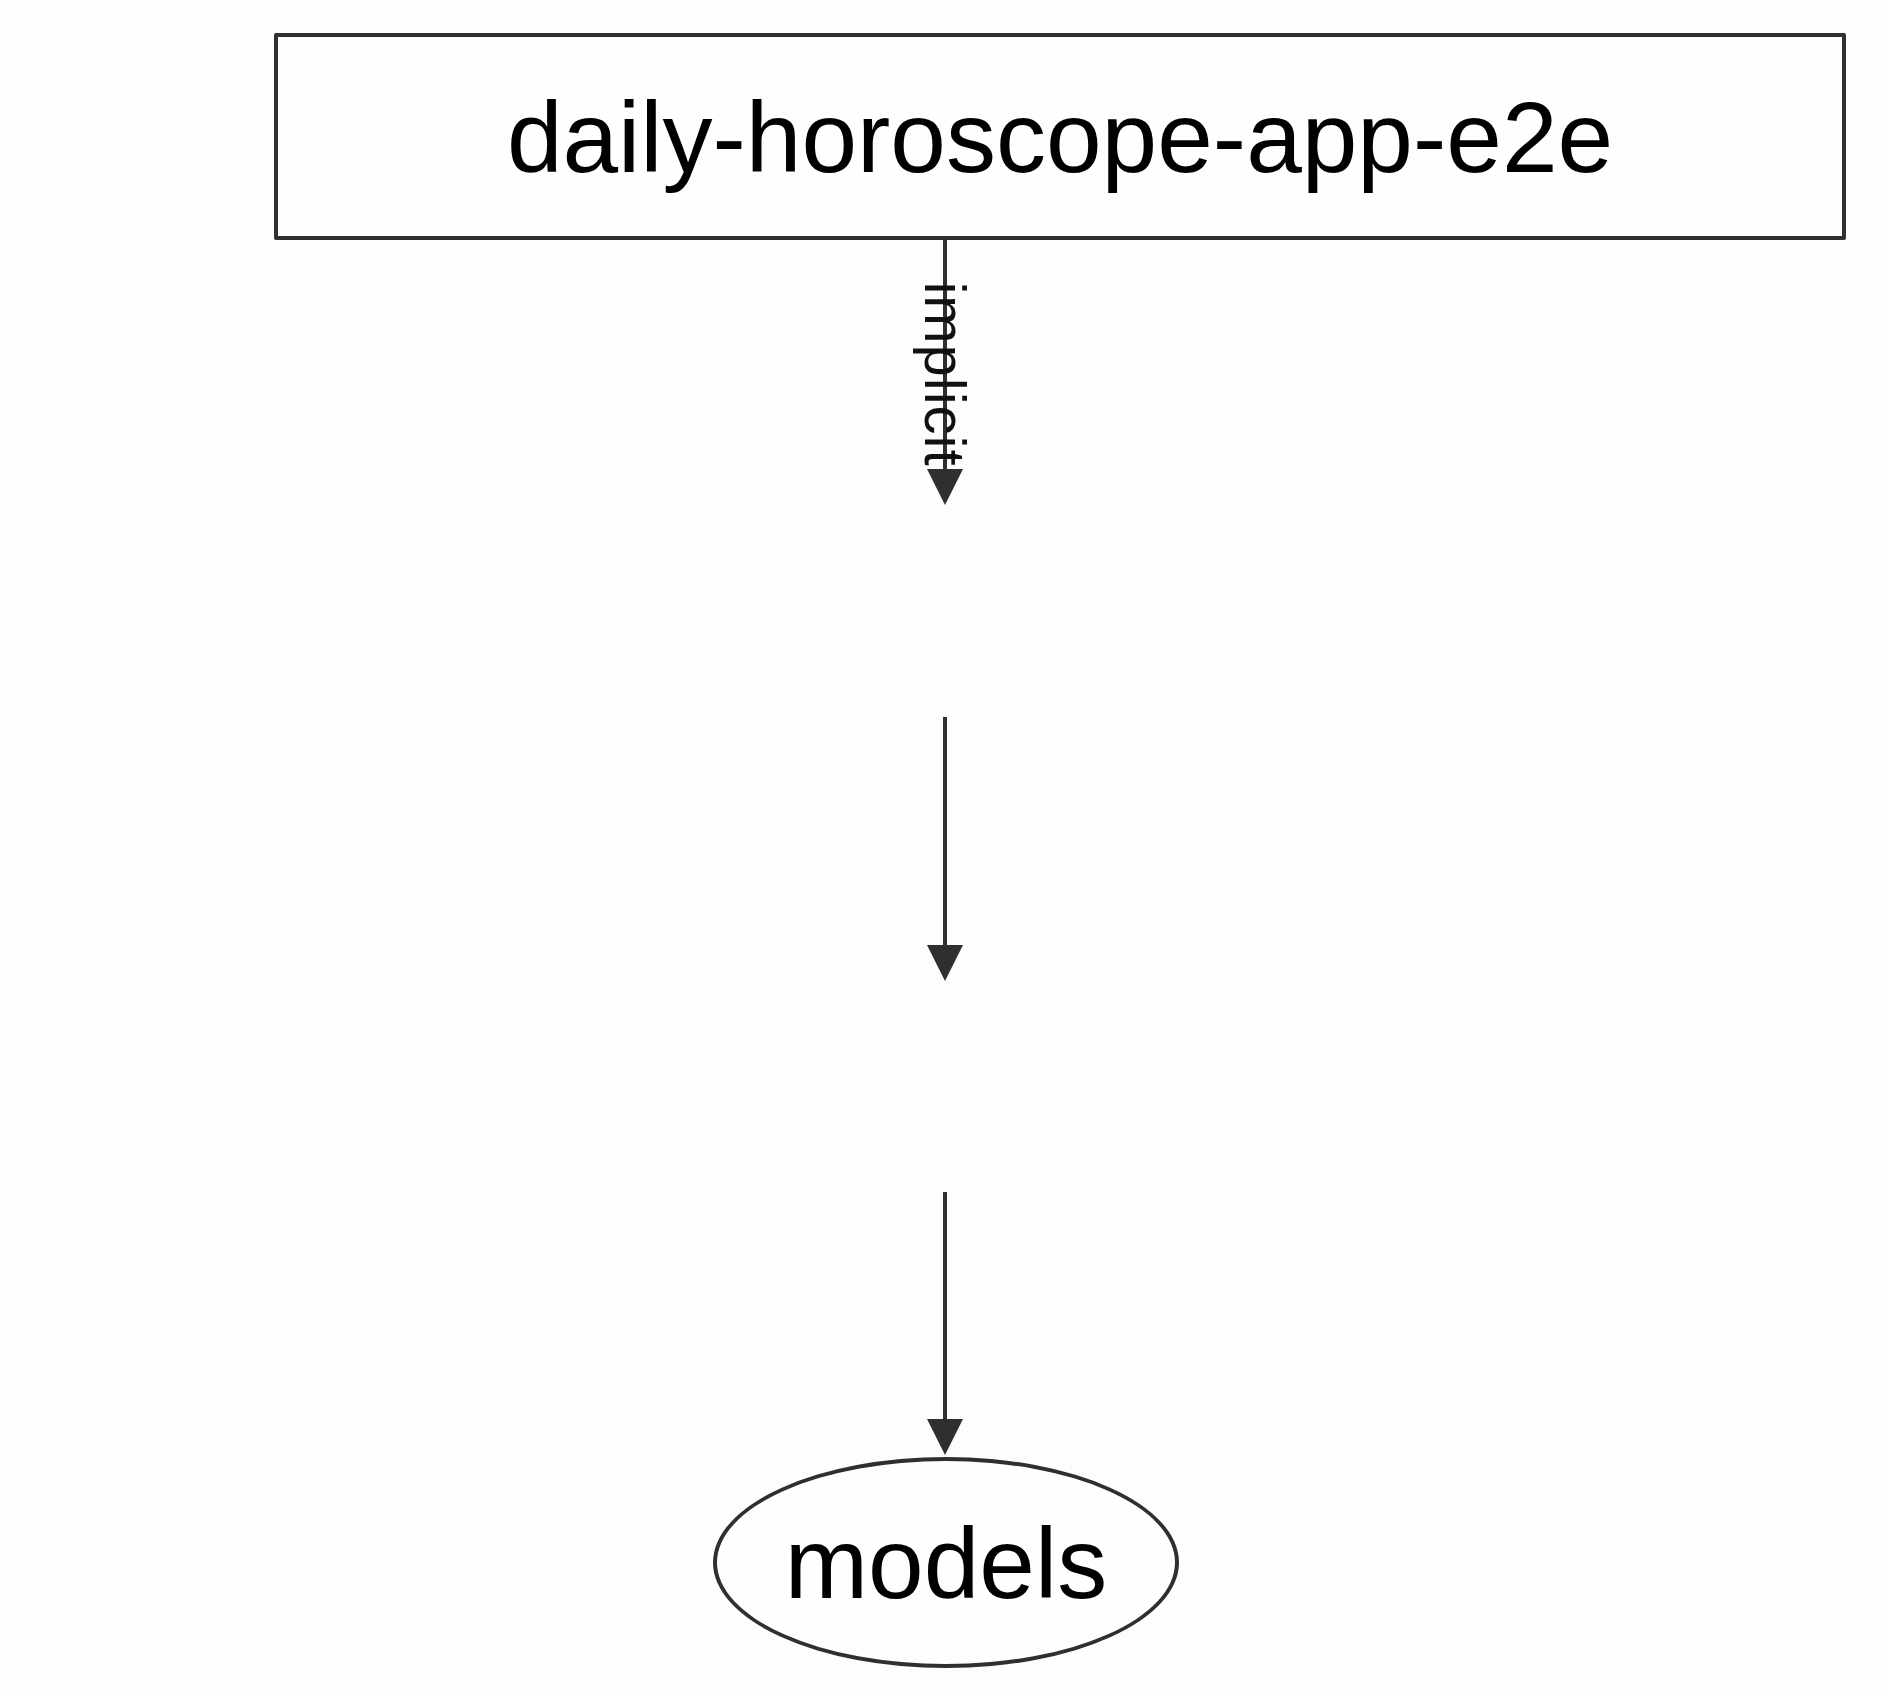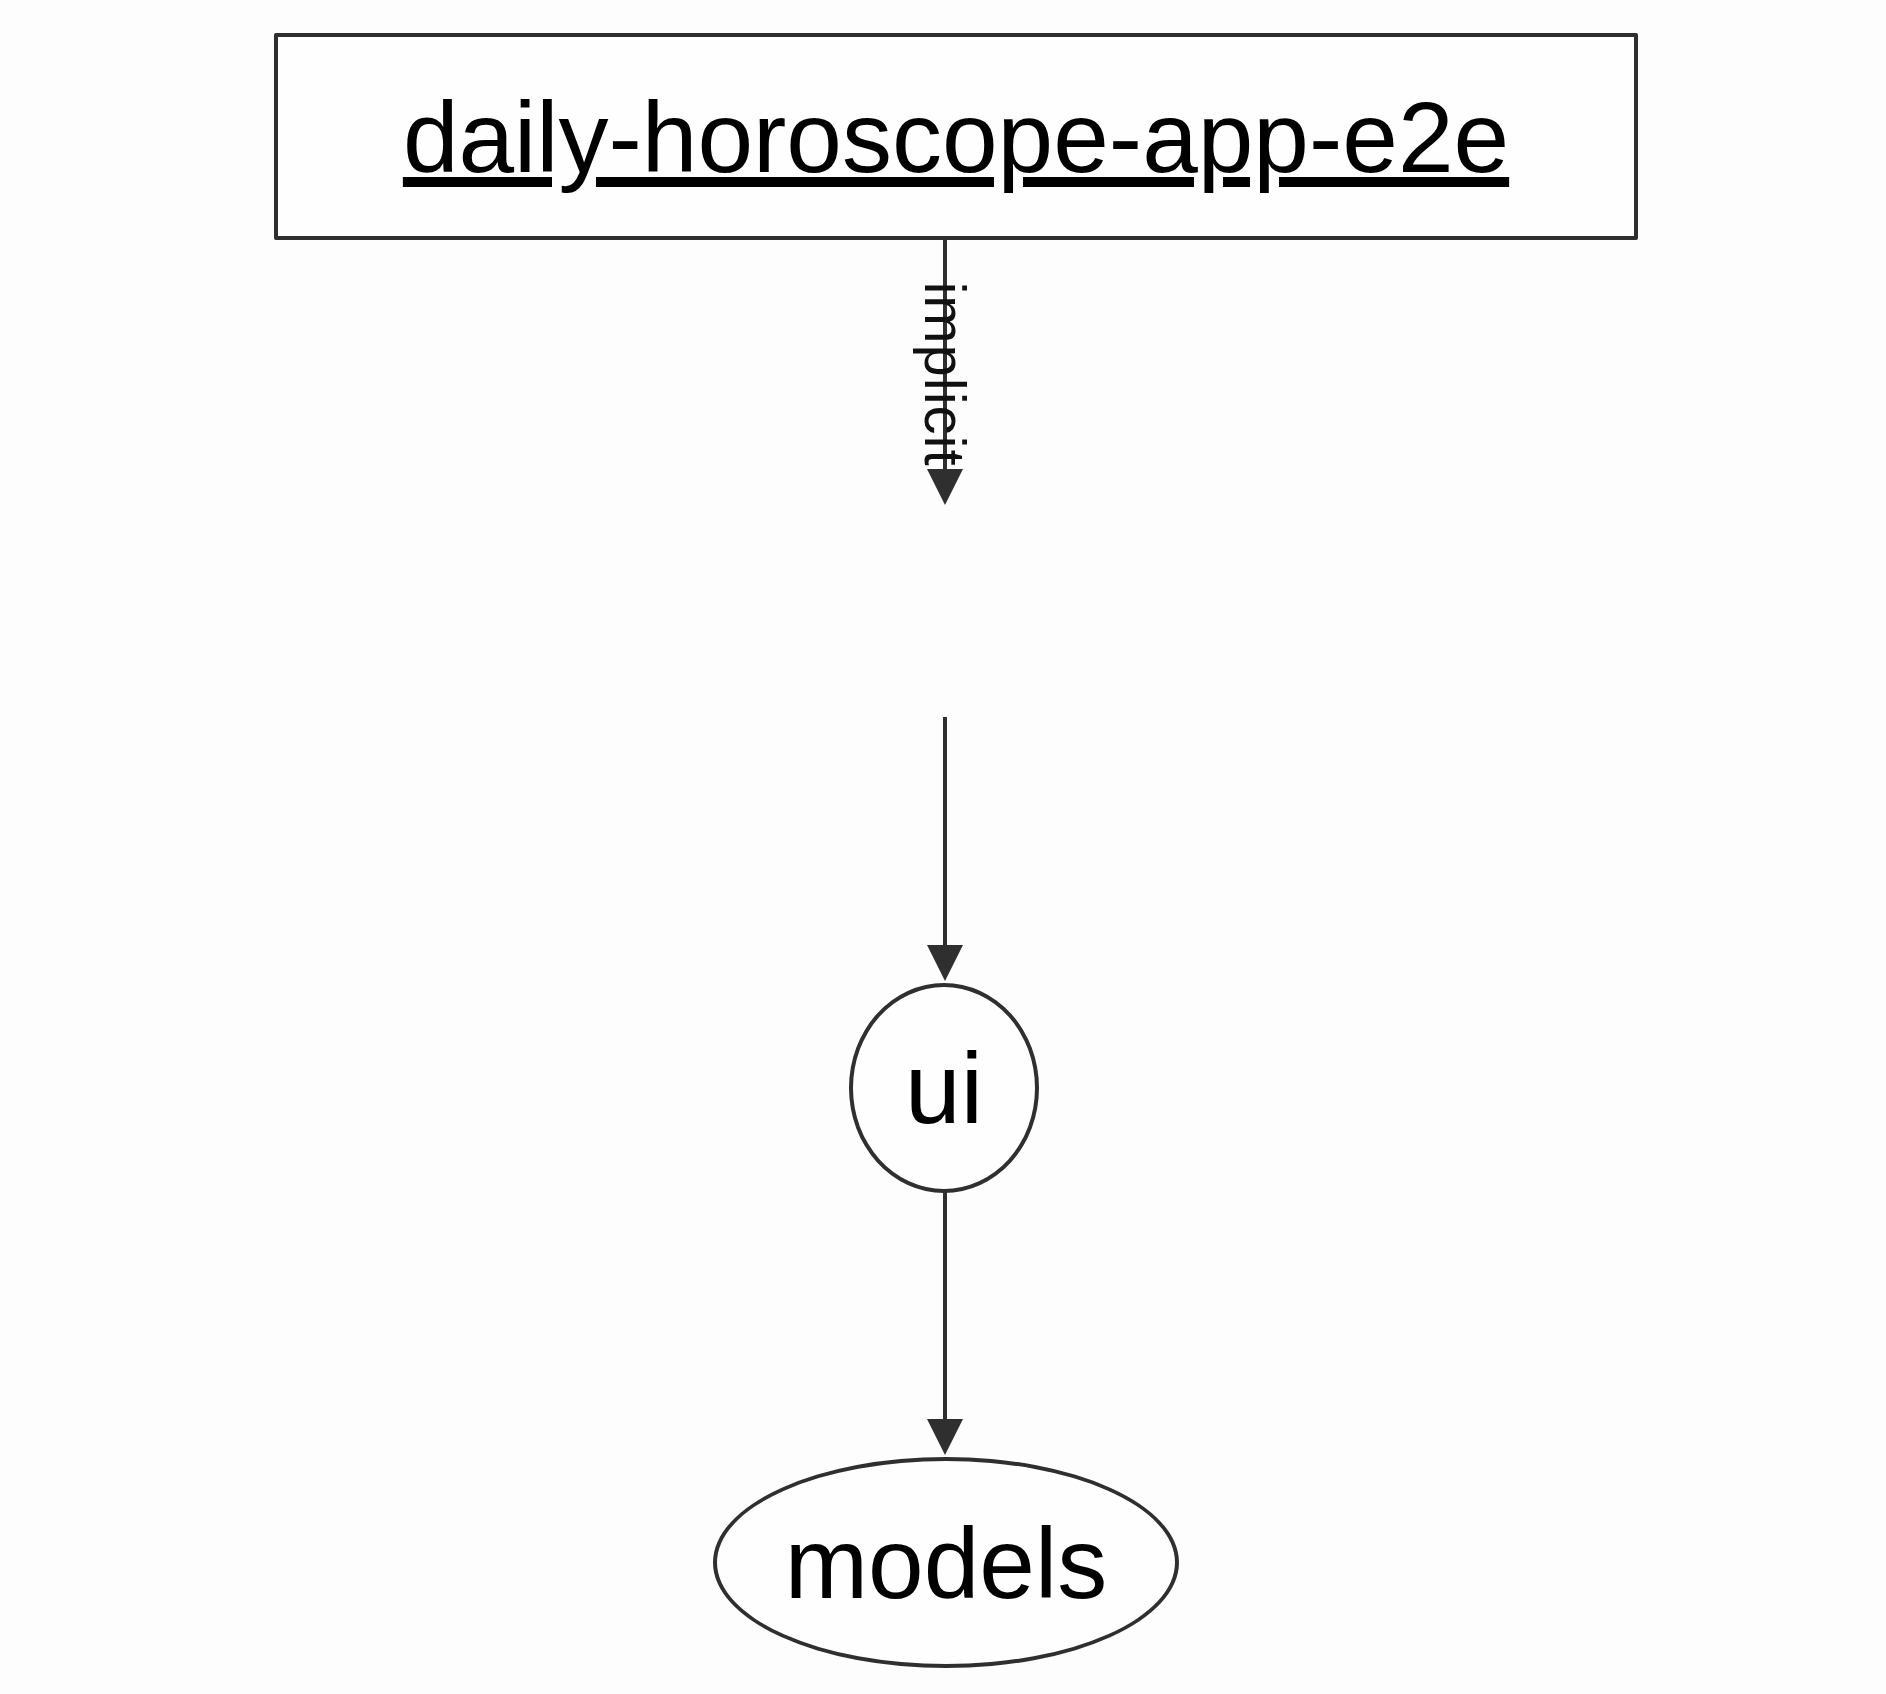--- a/index.html
+++ b/index.html
@@ -36,21 +36,21 @@
     line-height: 1;
     white-space: nowrap;
     cursor: pointer;
   }
   .node.rect {
     border-radius: 2px;
   }
   .node.ellipse {
     border-radius: 50%;
   }
-  .node-e2e    { left: 274px; top: 33px;   width: 1364px; height: 207px; text-decoration: underline; }
+  .node-e2e    { left: 274px; top: 33px;   width: 1572px; height: 207px; }
   .node-app    { left: 383px; top: 507px;  width: 1125px; height: 210px; }
   .node-ui     { left: 849px; top: 983px;  width: 190px;  height: 210px; }
   .node-models { left: 713px; top: 1457px; width: 466px;  height: 211px; }
   .edge-label {
     position: absolute;
     left: 945px;
     top: 374px;
     transform: translate(-50%, -50%) rotate(90deg);
     transform-origin: center center;
     font-size: 58px;
@@ -79,21 +79,18 @@
     </g>
   </svg>
 
   <div class="node rect node-e2e">
     <span>daily-horoscope-app-e2e</span>
   </div>
 
   <div class="edge-label">implicit</div>
 
 
-  <div class="node ellipse node-ui">
-    <span>ui</span>
-  </div>
 
   <div class="node ellipse node-models">
     <span>models</span>
   </div>
 
 </div>
 
 </body></html>

